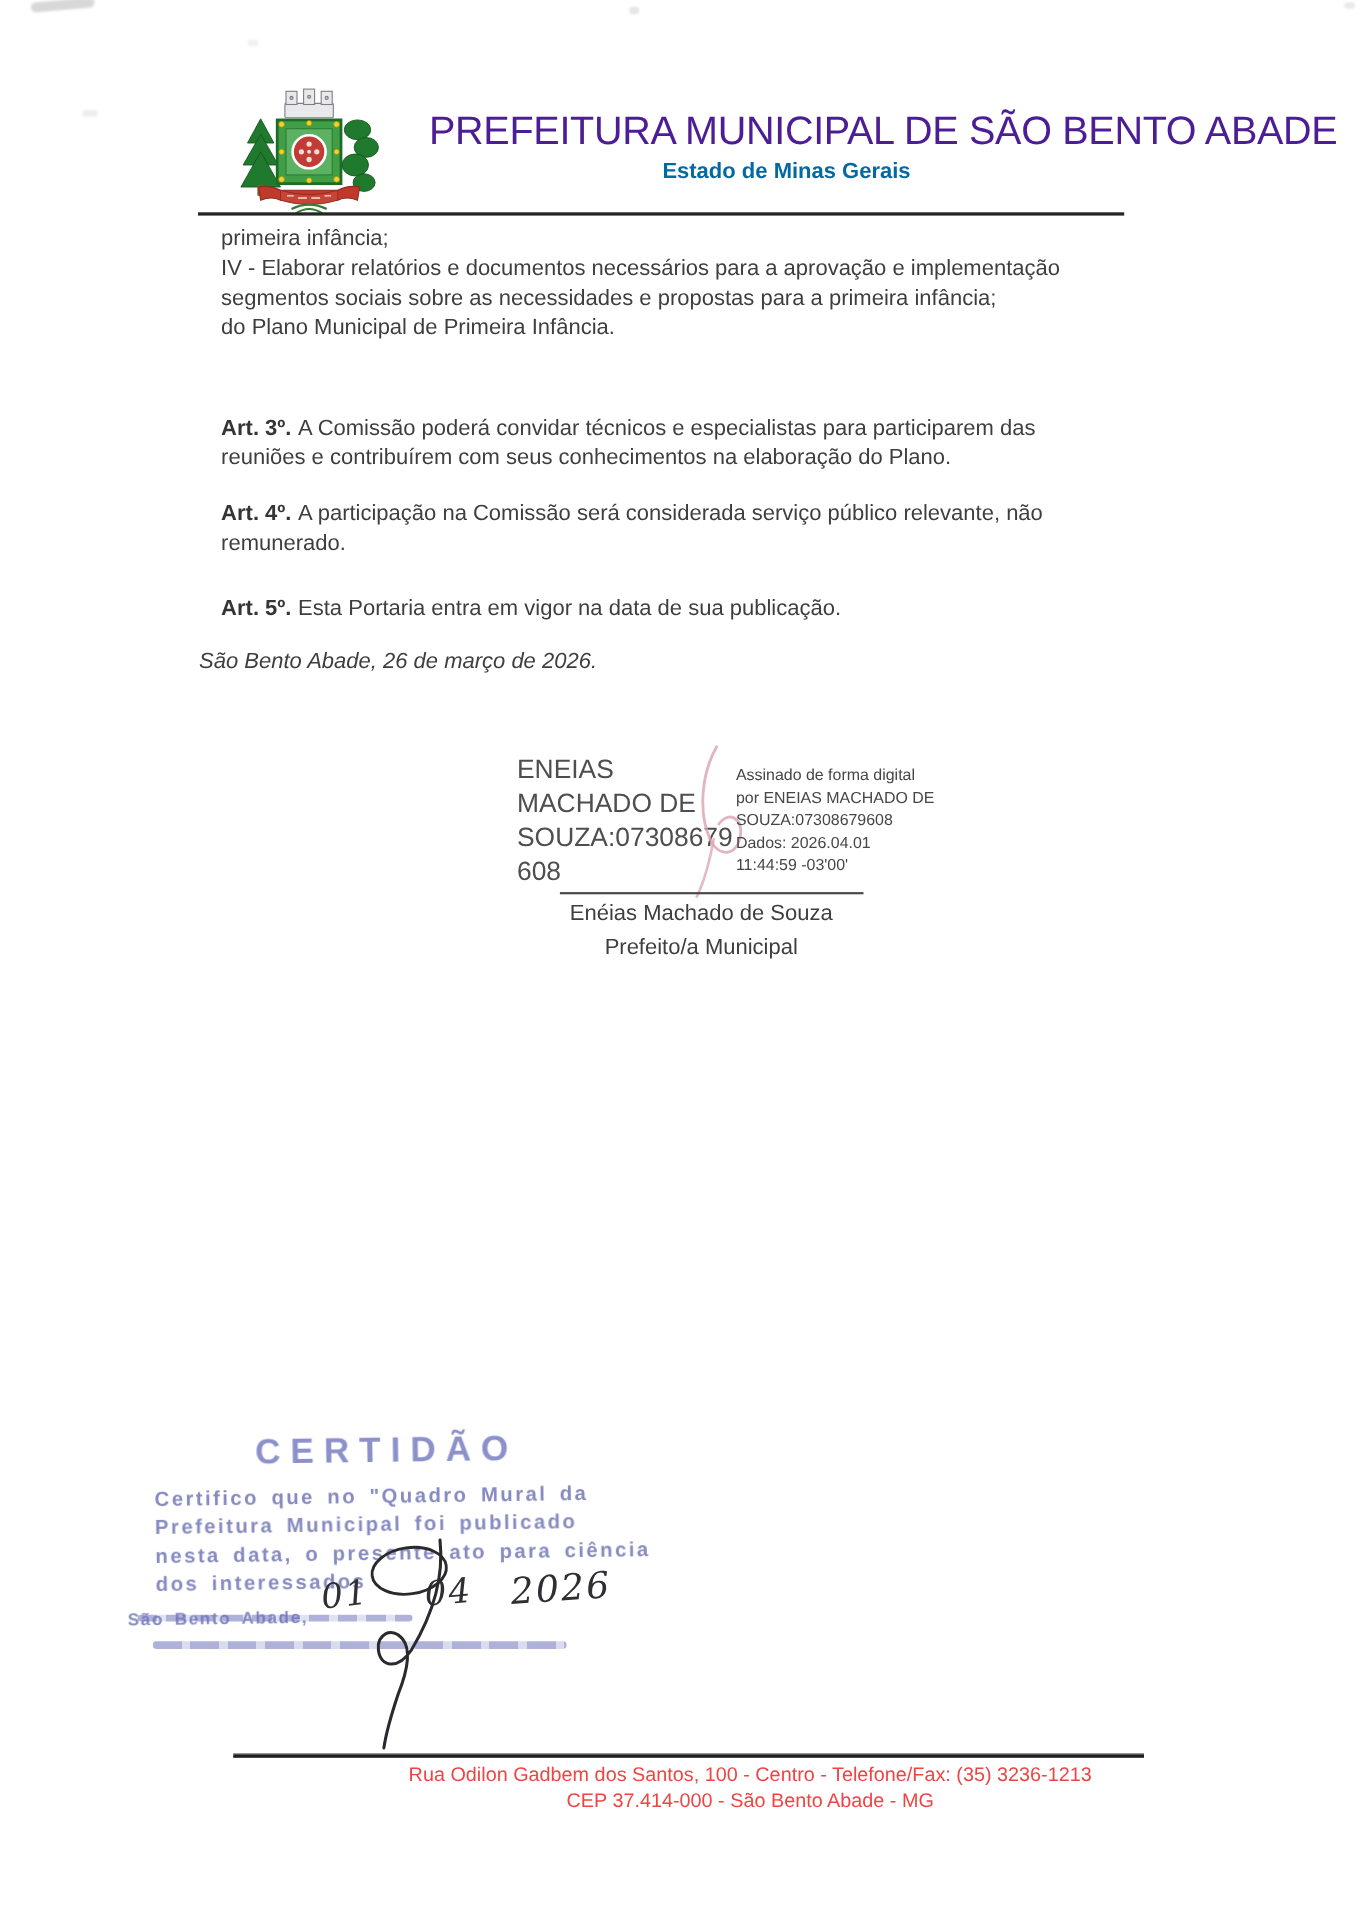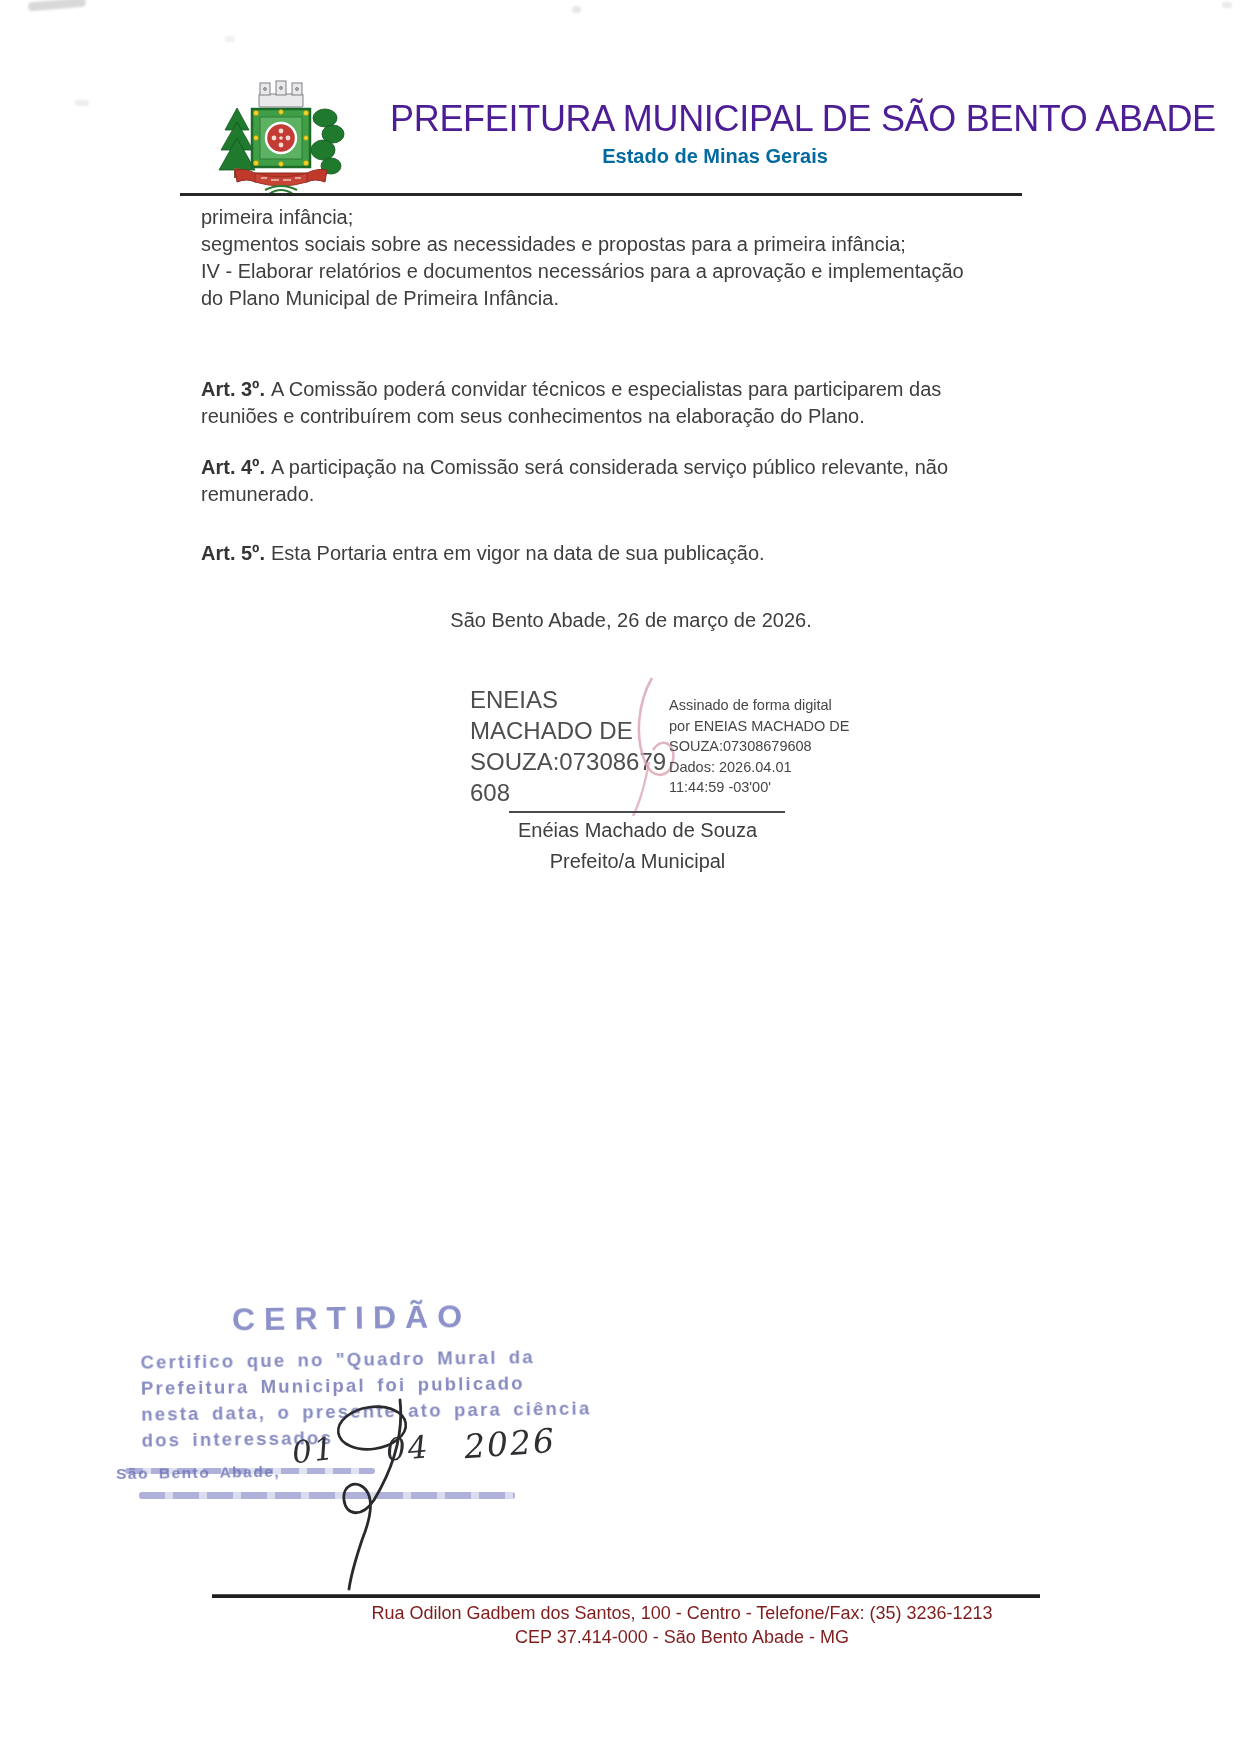--- a/index.html
+++ b/index.html
@@ -17,21 +17,21 @@
   .doc-subtitle{font-size:20px;font-weight:bold;color:#0369a1;margin-top:5px;}
   .header-rule{left:180px;top:193px;width:842px;height:3px;background:#262626;}
 
   
   .bodyline{font-size:20px;line-height:27px;white-space:nowrap;color:#3e3e3e;margin-left:20px;}
   .lead{font-weight:bold;color:#353535;margin-right:6px;}
   .block-a{left:181px;top:204px;}
   .art3{left:181px;top:376px;}
   .art4{left:181px;top:454px;}
   .art5{left:181px;top:540px;}
-  .dateline{left:181px;top:609px;width:900px;text-align:center;font-size:20px;color:#3e3e3e;}
+  .dateline{left:181px;top:590px;width:900px;font-size:20px;color:#3e3e3e;font-style:italic;}
 
   
   .sig-big{left:470px;top:684px;width:215px;font-size:24px;line-height:31px;color:#4e4e4e;}
   .sig-big div{white-space:nowrap;}
   .sig-note{left:669px;top:695px;width:180px;font-size:14.5px;line-height:20.5px;color:#464646;}
   .sig-note div{white-space:nowrap;}
   .flourish{left:600px;top:668px;width:120px;height:160px;}
   .sig-rule{left:509px;top:811px;width:276px;height:2px;background:#4a4a4a;}
   .sig-id{left:480px;top:817px;width:315px;text-align:center;font-size:20px;line-height:26px;color:#3e3e3e;}
   .sig-id .role{margin-top:5px;}
@@ -56,21 +56,21 @@
         font-size:31px;letter-spacing:2px;}
   .hand-day{left:292px;top:1432px;transform:rotate(-7deg);}
   .hand-month{left:386px;top:1430px;transform:rotate(-5deg);}
   .hand-year{left:464px;top:1424px;transform:rotate(-4deg);font-size:33px;}
   .pen{left:300px;top:1388px;width:140px;height:210px;}
 
   
   .footer-rule{left:212px;top:1594px;width:828px;height:4px;
       background:linear-gradient(#555 0 1px,#1f1f1f 1px 100%);}
   .footer-text{left:170px;top:1601px;width:1024px;text-align:center;font-size:18px;
-      line-height:24px;color:#7f1d1d;}
+      line-height:24px;color:#ef4444;}
 </style>
 </head>
 <body>
 
 <div class="page">
 
   <div class="smudge" style="left:28px;top:0;width:58px;height:9px;opacity:.55;transform:rotate(-5deg);"></div>
   <div class="smudge" style="left:572px;top:6px;width:9px;height:7px;opacity:.35;"></div>
   <div class="smudge" style="left:75px;top:100px;width:14px;height:6px;opacity:.25;"></div>
   <div class="smudge" style="left:225px;top:36px;width:10px;height:6px;opacity:.2;"></div>
@@ -136,22 +136,22 @@
   </div>
 
   <div class="abs titles">
     <div class="doc-title">PREFEITURA MUNICIPAL DE SÃO BENTO ABADE</div>
     <div class="doc-subtitle">Estado de Minas Gerais</div>
   </div>
   <div class="abs header-rule"></div>
 
   <div class="abs block-a">
     <div class="bodyline">primeira infância;</div>
+    <div class="bodyline">IV - Elaborar relatórios e documentos necessários para a aprovação e implementação</div>
     <div class="bodyline">segmentos sociais sobre as necessidades e propostas para a primeira infância;</div>
-    <div class="bodyline">IV - Elaborar relatórios e documentos necessários para a aprovação e implementação</div>
     <div class="bodyline">do Plano Municipal de Primeira Infância.</div>
   </div>
 
   <div class="abs art3">
     <div class="bodyline"><span class="lead">Art. 3º.</span><span>A Comissão poderá convidar técnicos e especialistas para participarem das</span></div>
     <div class="bodyline">reuniões e contribuírem com seus conhecimentos na elaboração do Plano.</div>
   </div>
 
   <div class="abs art4">
     <div class="bodyline"><span class="lead">Art. 4º.</span><span>A participação na Comissão será considerada serviço público relevante, não</span></div>

